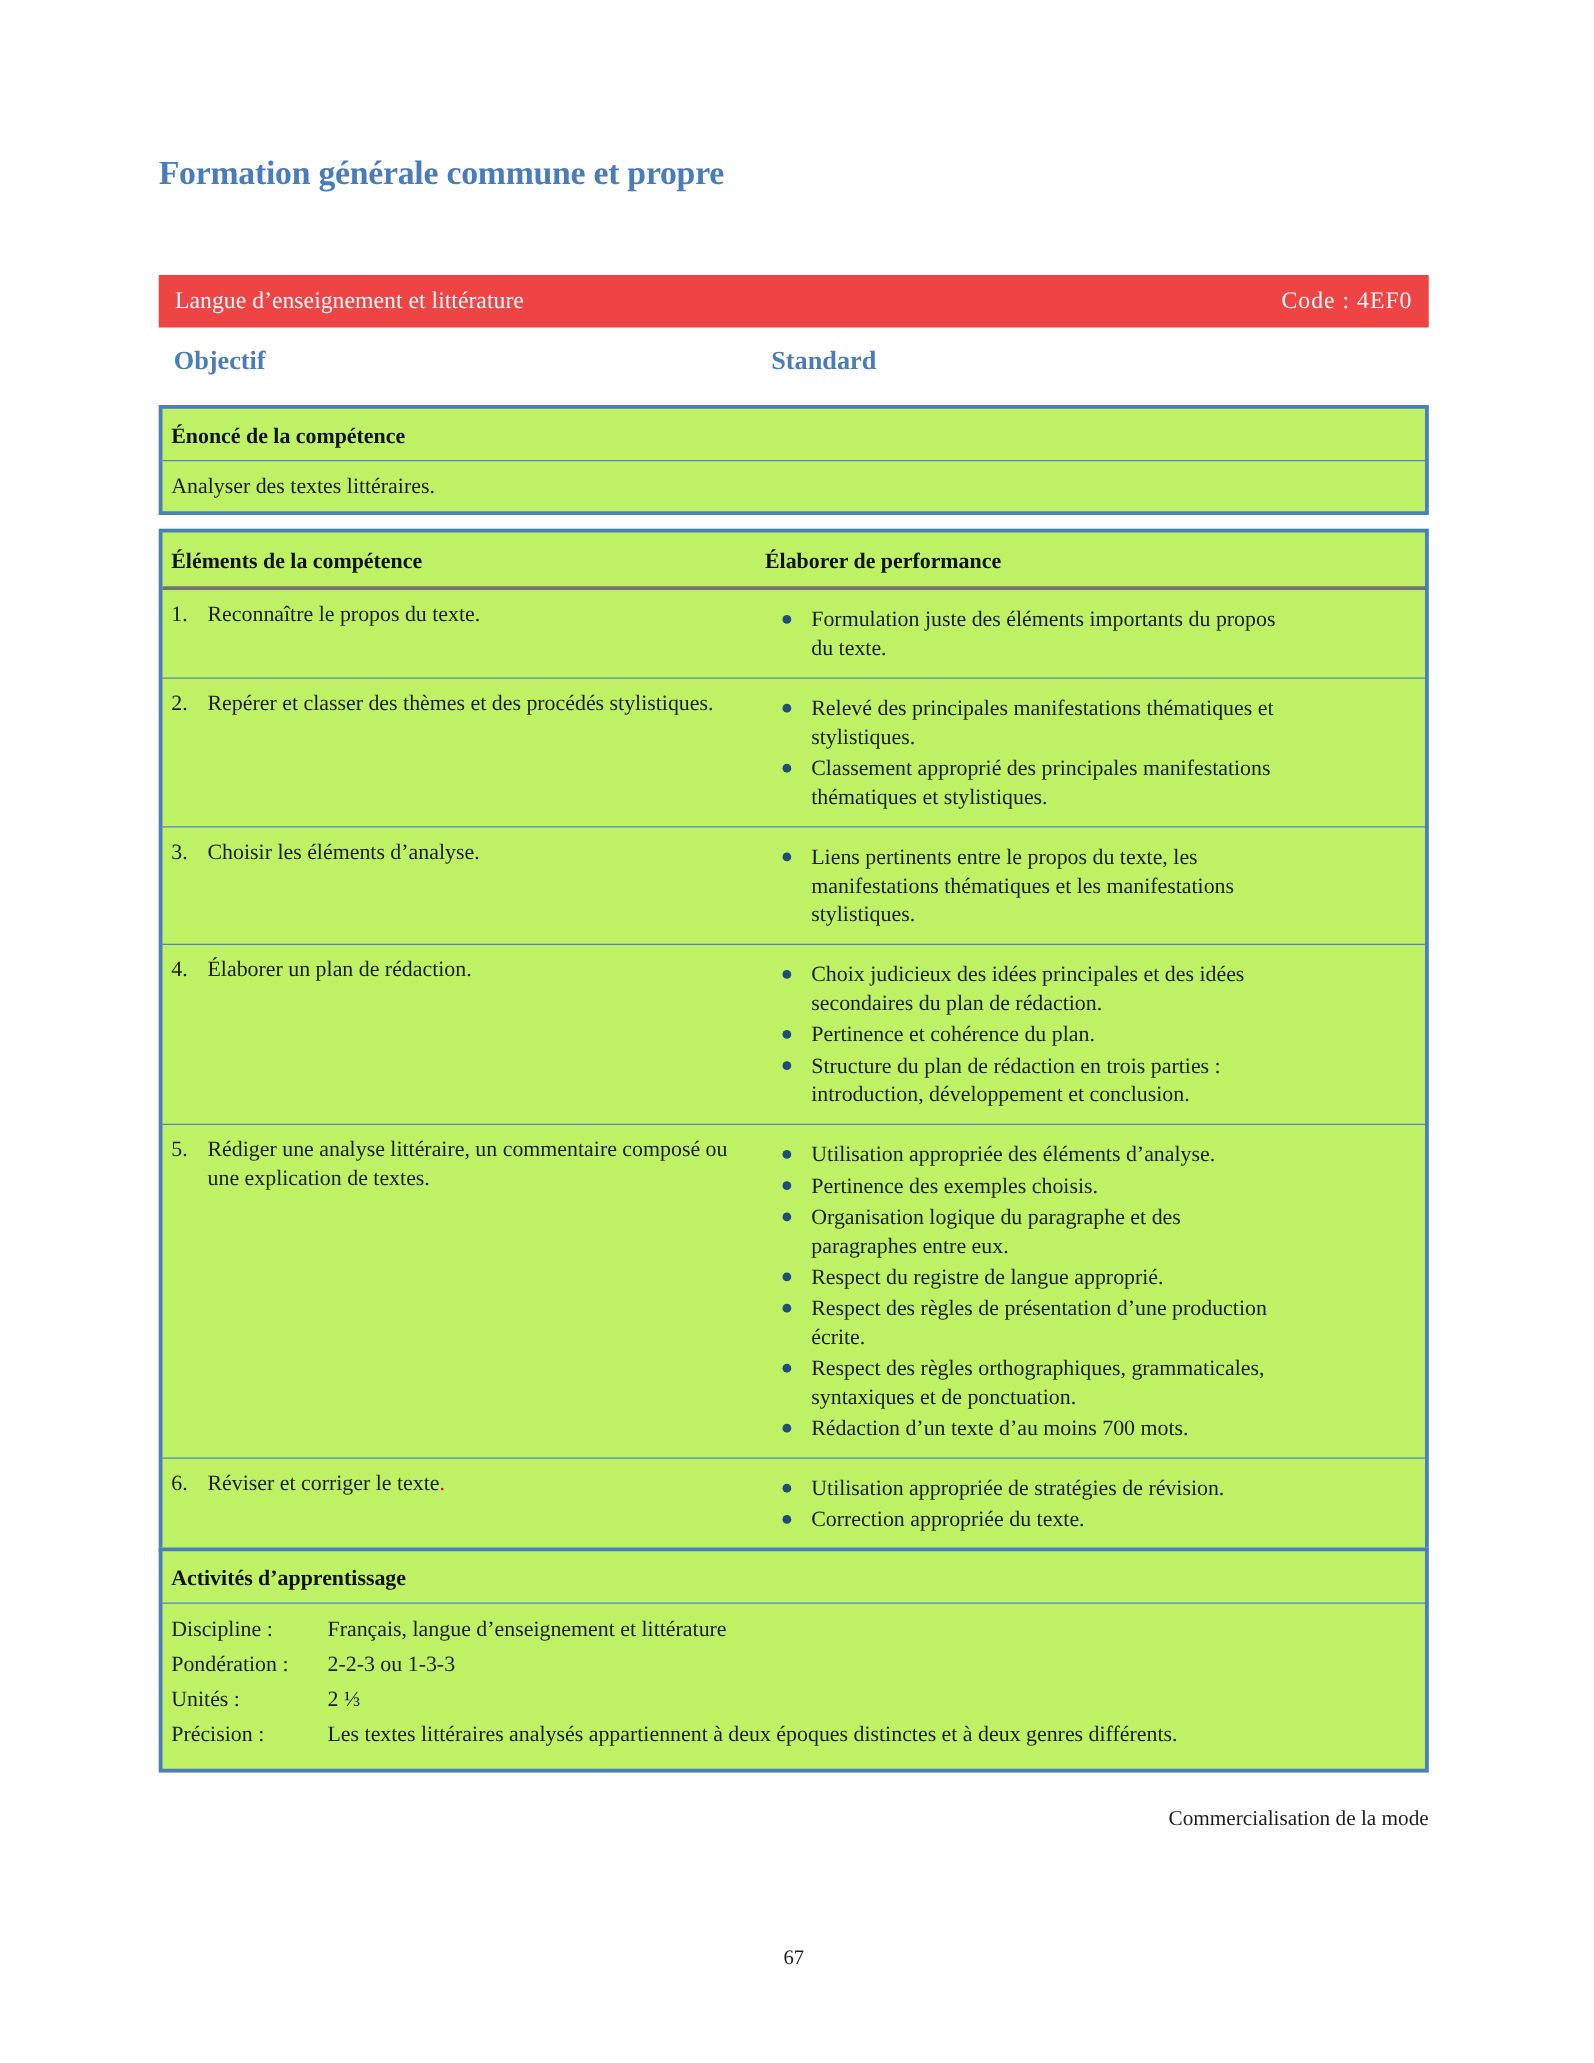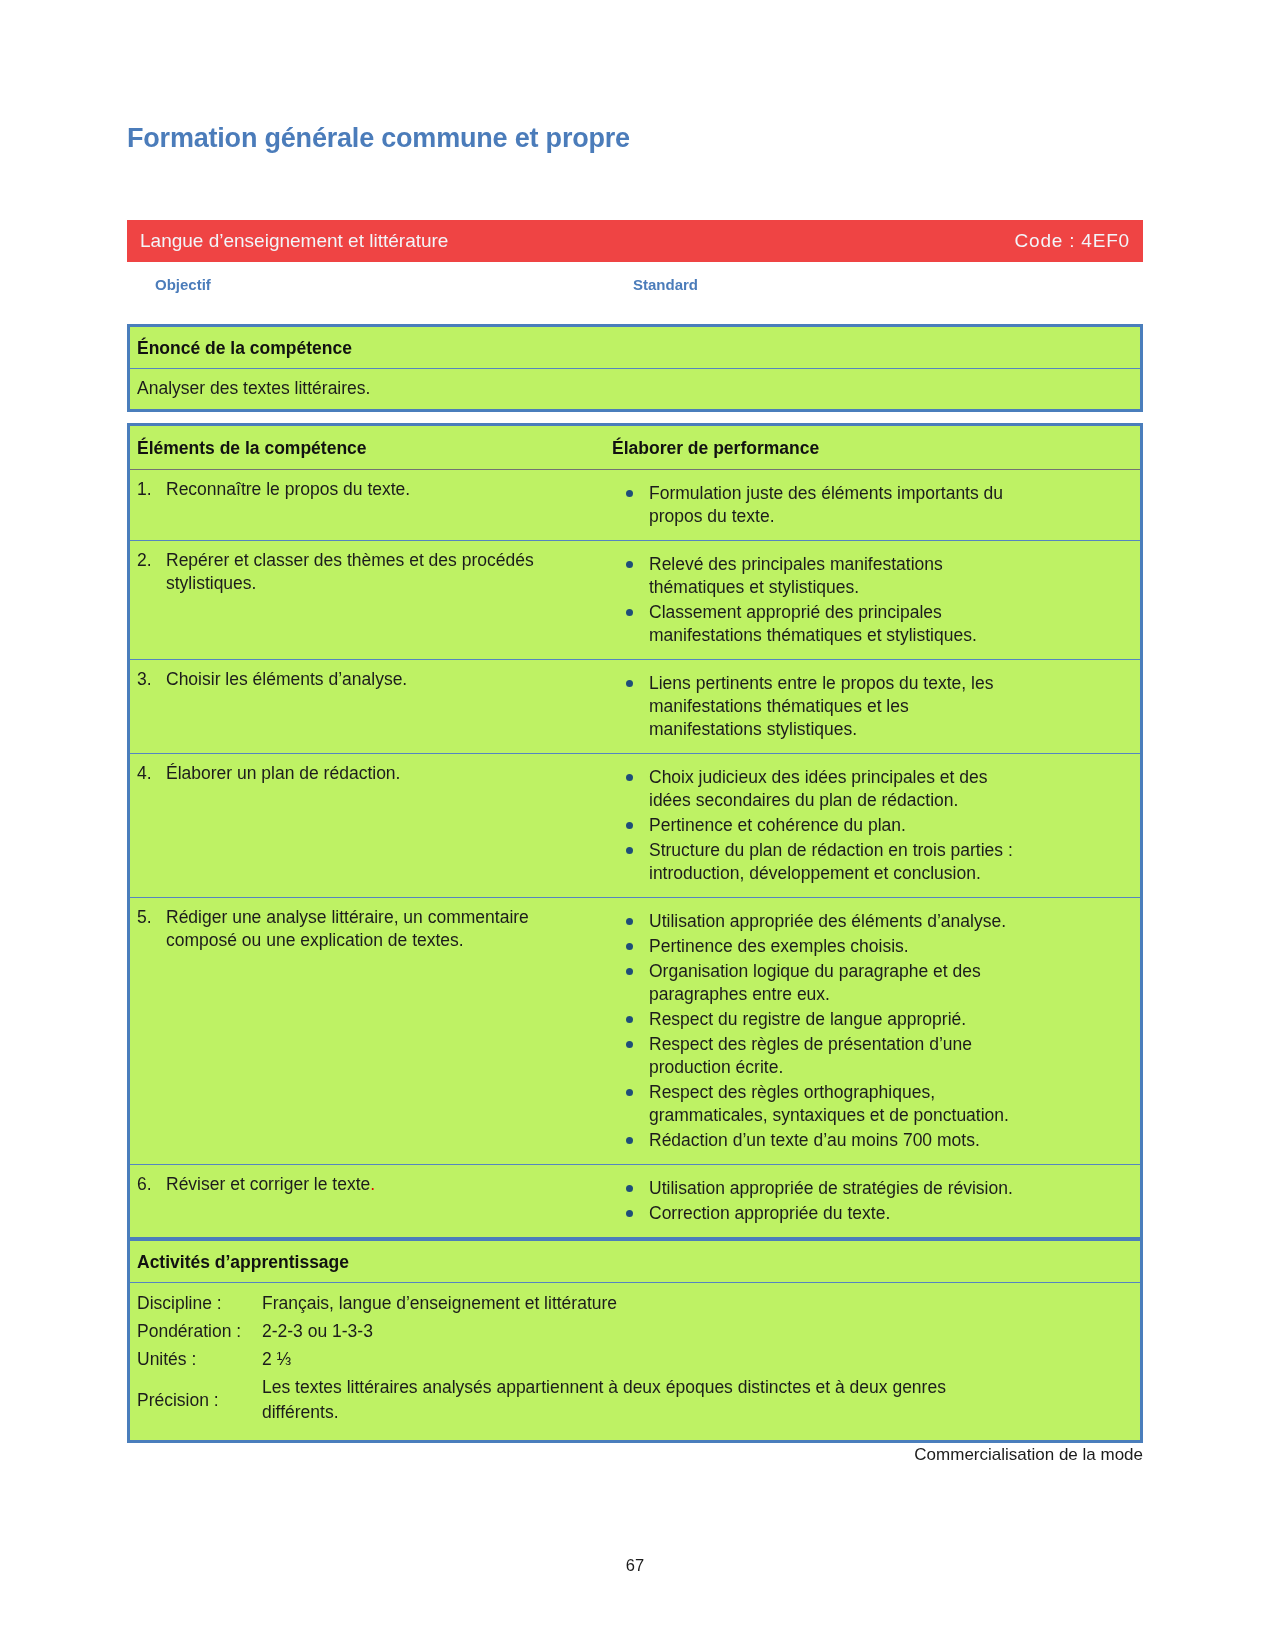--- a/index.html
+++ b/index.html
@@ -1,20 +1,20 @@
 <!DOCTYPE html>
 <html lang="fr"><head>
 <meta charset="utf-8">
 <style>
   html,body { margin:0; padding:0; background:#ffffff; }
   .page {
     position:relative;
     width:1255px; height:1650px;
     background:#ffffff;
-    font-family:Liberation Sans, sans-serif;
+    font-family:Liberation Serif, serif;
     color:#1c1c1c;
     overflow:hidden;
   }
   .content { position:absolute; left:127px; top:0; width:1016px; }
 
   .doc-title {
     position:absolute; left:0; top:123px;
     margin:0;
     font-size:27px; font-weight:bold;
     color:#4b7cba;
@@ -26,21 +26,21 @@
     background:#ef4444;
     display:flex; align-items:center; justify-content:space-between;
     box-sizing:border-box;
     padding:0 13px;
     color:#f2f5f9;
     font-size:19px;
   }
   .band .code { letter-spacing:0.8px; }
 
   .col-heads { position:absolute; left:0; top:276px; width:1016px; height:26px; }
-  .col-head { position:absolute; top:0; font-size:15px; font-weight:bold; color:#4b7cba;margin-left:16px; }
+  .col-head { position:absolute; top:0; font-size:21px; font-weight:bold; color:#4b7cba; }
   .col-head.objectif { left:12px; }
   .col-head.standard { left:490px; }
 
   .box {
     position:absolute; left:0; width:1016px;
     border:3px solid #4a7ebc;
     box-sizing:border-box;
     background:#bef264;
     font-size:17.5px;
     line-height:23px;
@@ -49,21 +49,21 @@
     font-weight:bold;
     color:#111111;
     padding:10px 10px 8px 7px;
     border-bottom:1px solid #5585c1;
   }
 
   .enonce { top:324px; }
   .enonce .box-content { padding:8px 10px 9px 7px; }
 
   .comp-table { top:423px; }
-  .t-header-row { display:flex; border-bottom:1px solid #737373; }
+  .t-header-row { display:flex; border-bottom:3px solid #737373; }
   .t-header-row .hd { font-weight:bold; color:#111111; padding:11px 0 9px 0; }
   .t-header-row .hd-left { width:482px; box-sizing:border-box; padding-left:7px; flex:none; }
   .t-header-row .hd-right { flex:1; }
 
   .t-row { display:flex; border-bottom:1px solid #5585c1; }
   .t-row:last-child { border-bottom:none; }
   .t-left {
     width:482px; flex:none; box-sizing:border-box;
     padding:8px 30px 8px 7px;
     display:flex;

